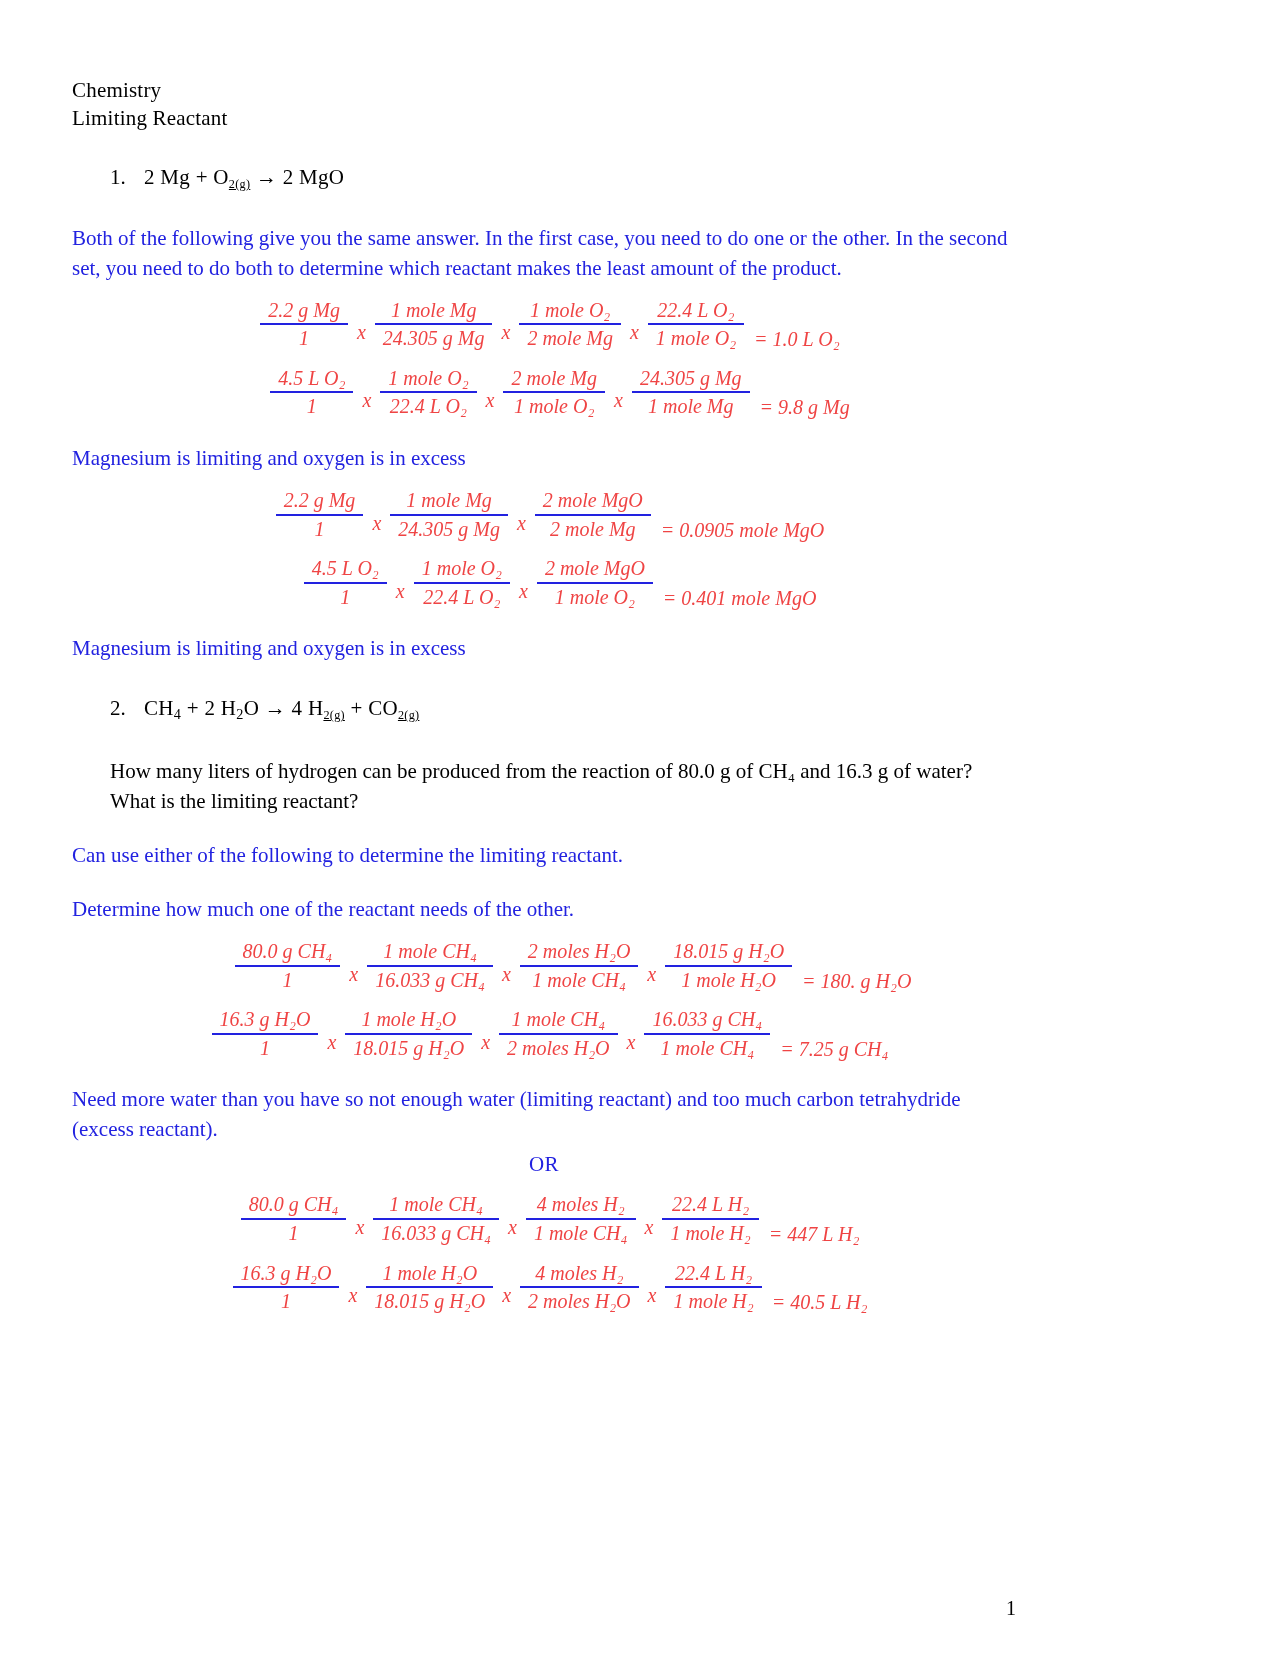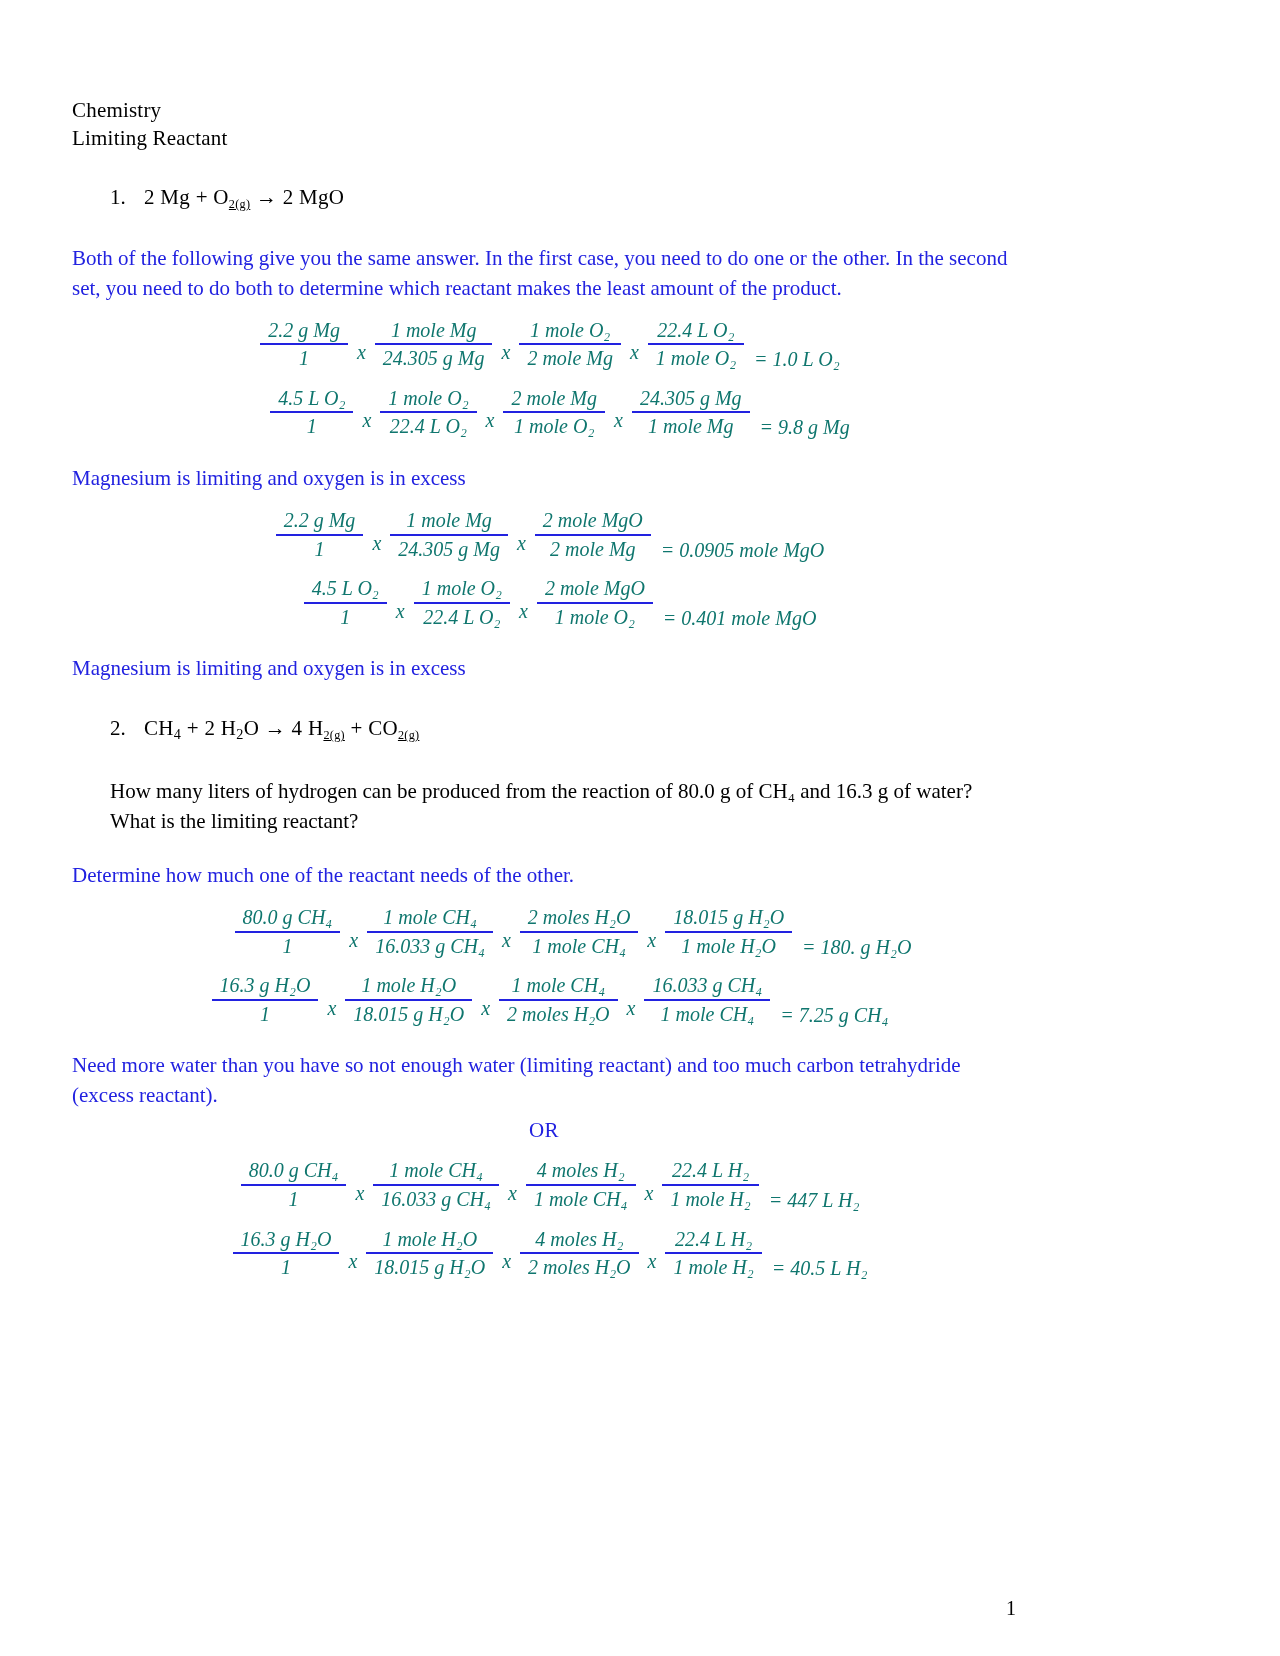--- a/index.html
+++ b/index.html
@@ -10,21 +10,21 @@
   body {
     font-family: "Liberation Serif", serif;
     color: #000000;
   }
   .page {
     position: relative;
     width: 1088px;
     height: 1656px;
     background: #ffffff;
     box-sizing: border-box;
-    padding: 84px 72px 40px 72px;
+    padding: 64px 72px 40px 72px;
     overflow: hidden;
   }
 
   
   .header {
     display: flex;
     flex-direction: row;
     align-items: flex-start;
     margin-top: 12px;
   }
@@ -91,21 +91,21 @@
     margin-top: 8px;
     letter-spacing: 0.5px;
   }
 
   
   .eqrow {
     display: flex;
     flex-direction: row;
     align-items: center;
     justify-content: center;
-    color: #0f766e;
+    color: #ef4444;
     font-family: "Liberation Serif", serif;
     font-style: italic;
     font-size: 20px;
     margin-top: 16px;
   }
   .eqrow.indent-a { padding-left: 10px; }
   .eqrow.indent-b { padding-left: 56px; }
   .eqrow.indent-c { padding-left: 30px; }
 
   .frac {
@@ -251,20 +251,21 @@
     </div>
 
   <div class="note">Magnesium is limiting and oxygen is in excess</div>
 
   <div class="numbered">
     <span class="num">2.</span><span class="eqline">CH<sub>4</sub> + 2 H<sub>2</sub>O → 4 H<sub class="sub-small">2(g)</sub> + CO<sub class="sub-small">2(g)</sub></span>
   </div>
 
   <div class="question-text">How many liters of hydrogen can be produced from the reaction of 80.0 g of CH₄ and 16.3 g of water?  What is the limiting reactant?</div>
 
+  <div class="note">Can use either of the following to determine the limiting reactant.</div>
   <div class="note">Determine how much one of the reactant needs of the other.</div>
 
   <div class="eqrow indent-b">
       <span class="frac">
         <span class="numer">80.0 g CH₄</span>
         <span class="denom">1</span>
       </span>
       <span class="times">x</span>
       <span class="frac">
         <span class="numer">1 mole CH₄</span>

